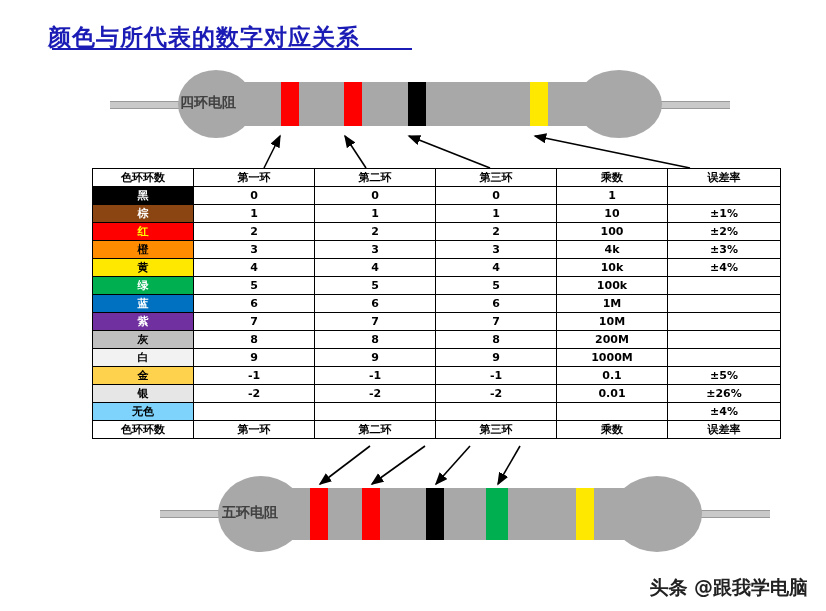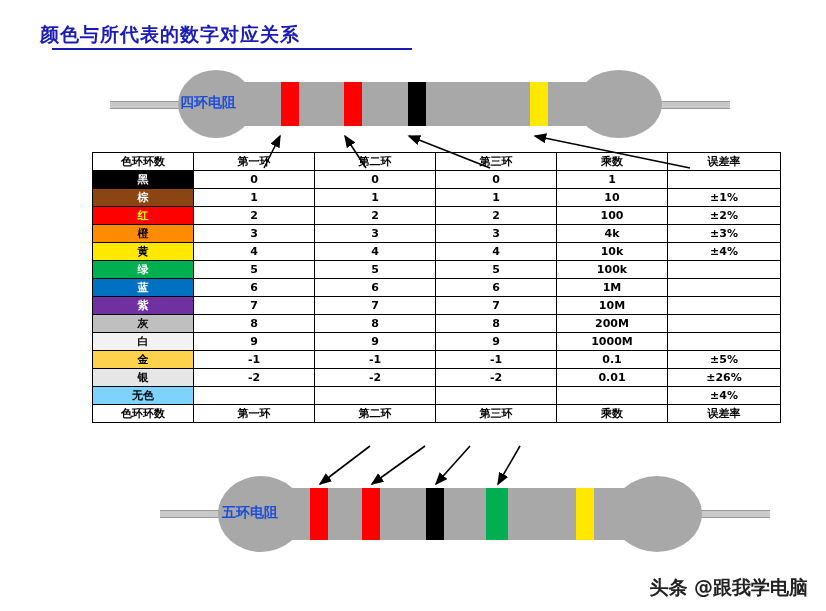--- a/index.html
+++ b/index.html
@@ -16,23 +16,23 @@
   }
   #page {
     position: relative;
     width: 826px;
     height: 611px;
   }
 
   
   .title {
     position: absolute;
-    left: 40px;
+    left: 48px;
     top: 22px;
-    font-size: 19px;
+    font-size: 23px;
     font-weight: bold;
     color: #1b1bb5;
     letter-spacing: 1px;
     font-family: "DejaVu Sans", sans-serif;
   }
   .title-underline {
     position: absolute;
     left: 52px;
     top: 48px;
     width: 360px;
@@ -63,30 +63,30 @@
   }
   .band {
     position: absolute;
     top: 0;
     height: 100%;
   }
   .res-label {
     position: absolute;
     font-size: 14px;
     font-weight: bold;
-    color: #1d4ed8;
+    color: #404040;
     font-family: "DejaVu Sans", sans-serif;
     white-space: nowrap;
   }
 
   
   .table-wrap {
     position: absolute;
     left: 82px;
-    top: 152px;
+    top: 168px;
     padding-left: 10px;
   }
   table.colortable {
     border-collapse: collapse;
     font-size: 11px;
     font-family: "DejaVu Sans", sans-serif;
   }
   table.colortable td, table.colortable th {
     border: 1px solid #000;
     height: 17px;

